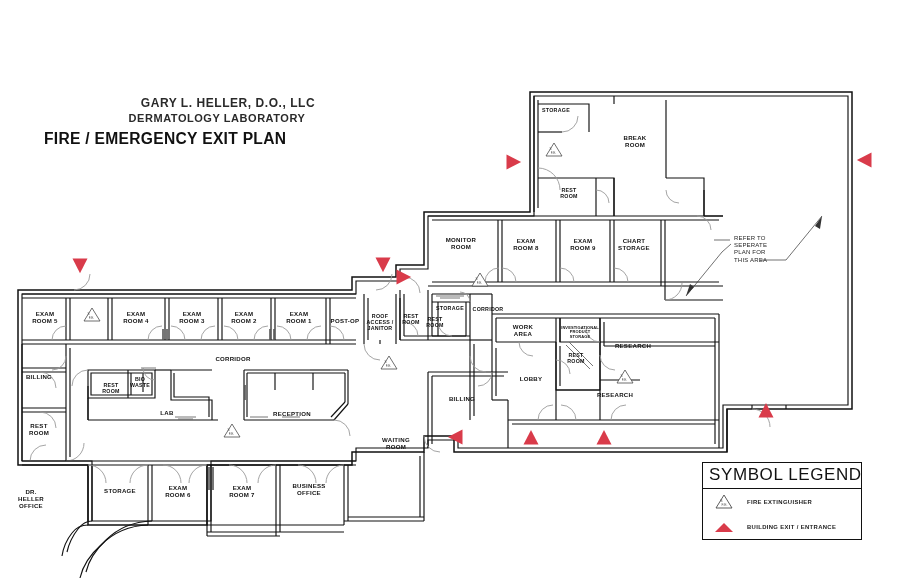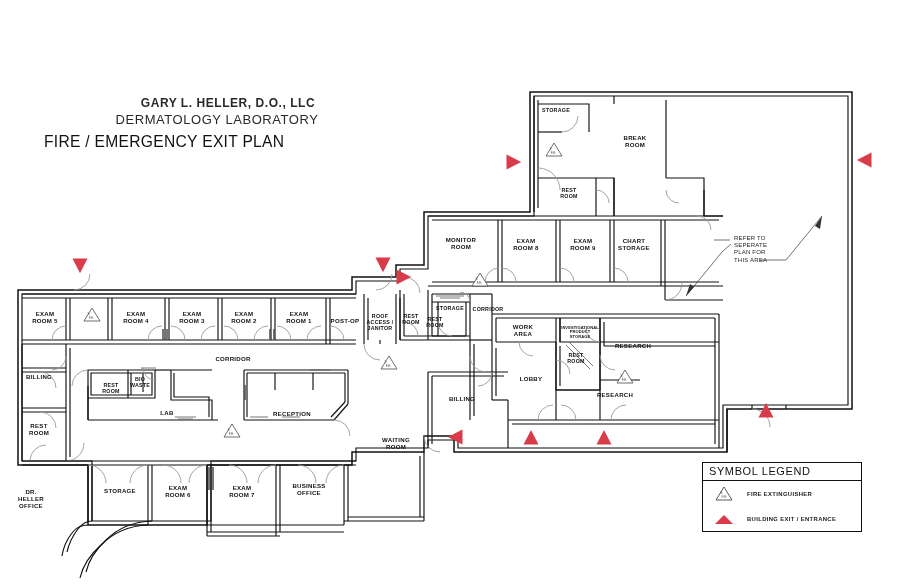--- a/index.html
+++ b/index.html
@@ -104,48 +104,48 @@
     text-align: center;
     font-size: 12px;
     font-weight: bold;
     letter-spacing: 0.55px;
     color: #2a2a2a;
     margin: 0 0 2px 68px;
     white-space: nowrap;
   }
   #title-sub2 {
     text-align: center;
-    font-size: 13px;
-    font-weight: normal;
+    font-size: 11px;
+    font-weight: bold;
     letter-spacing: 0.55px;
     color: #2a2a2a;
     margin: 0 0 6px 46px;
     white-space: nowrap;
   }
   #title-main {
     font-size: 15.6px;
-    font-weight: normal;
+    font-weight: bold;
     letter-spacing: 0.3px;
     color: #111111;
     white-space: nowrap;
     margin: 0;
   }
 
   
   #legend {
     position: absolute;
     left: 702px;
     top: 462px;
     width: 160px;
     border: 1.1px solid #111111;
     background: #ffffff;
     box-sizing: border-box;
   }
   #legend-title {
-    font-size: 11px;
+    font-size: 17px;
     letter-spacing: 0.6px;
     padding: 2px 0 3px 6px;
     border-bottom: 1.1px solid #111111;
     color: #111111;
     white-space: nowrap;
   }
   .legend-row {
     display: flex;
     align-items: center;
     height: 25px;

